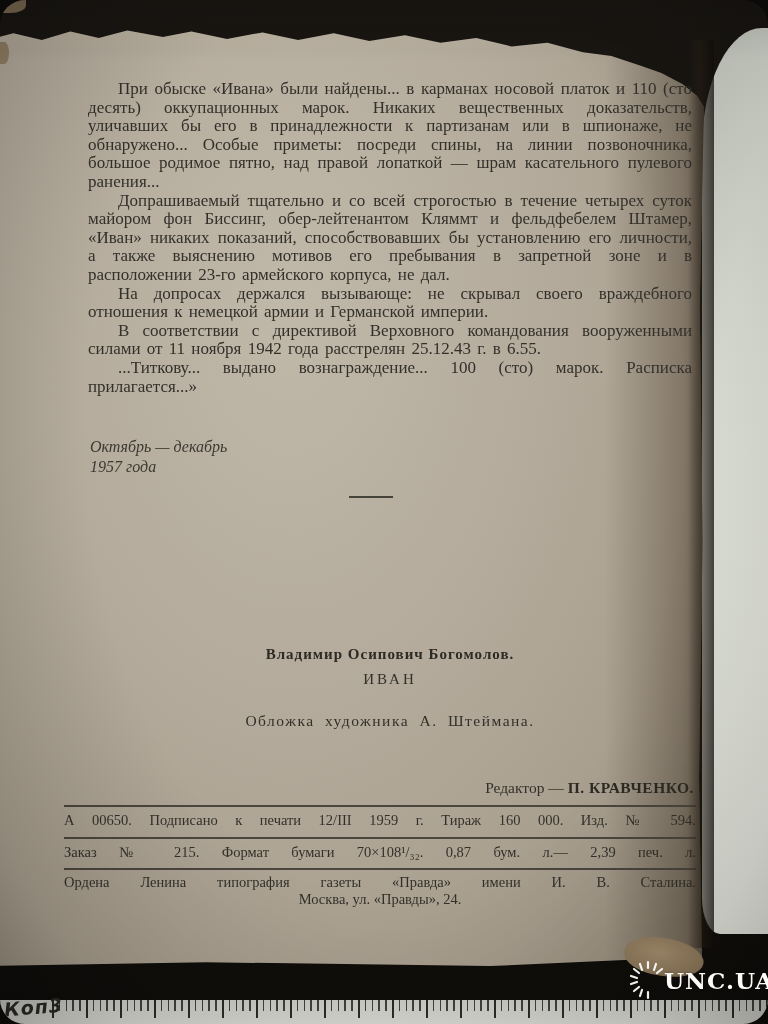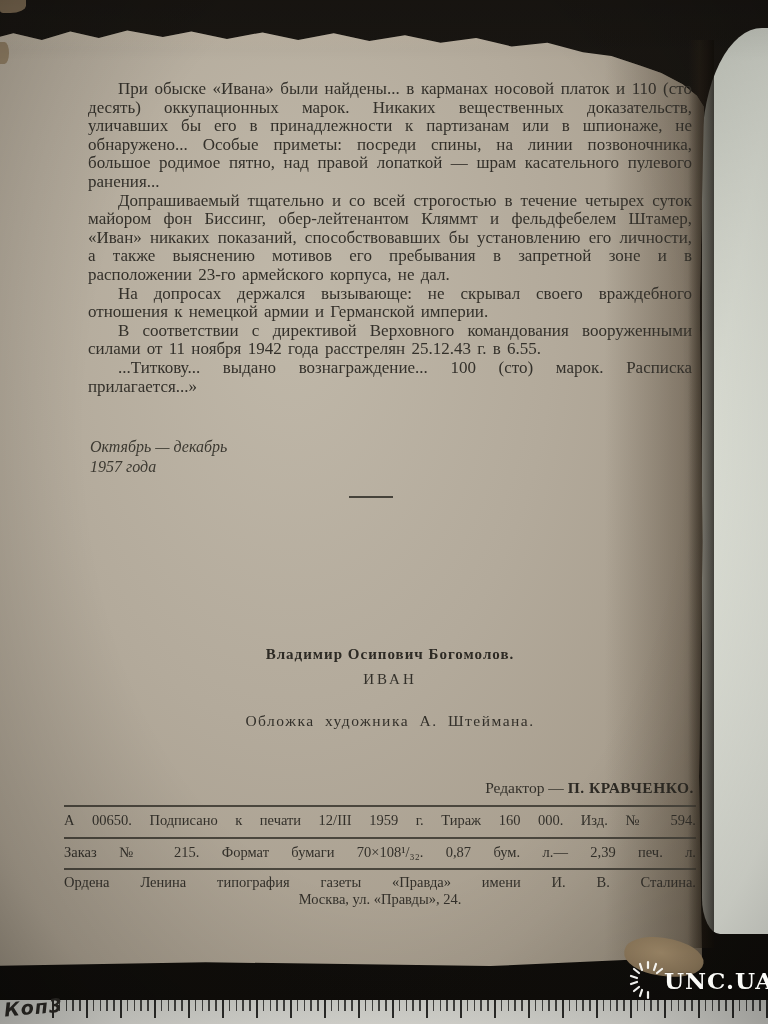--- a/index.html
+++ b/index.html
@@ -1,19 +1,20 @@
 <!DOCTYPE html>
 <html><head>
 <meta charset="utf-8">
 <style>
   html,body{margin:0;padding:0;background:#0c0a08;}
   .photo{
     position:relative;width:768px;height:1024px;overflow:hidden;
     background:linear-gradient(180deg,#191612 0%,#14110d 60%,#0f0d0a 100%);
     font-family:"Liberation Serif","DejaVu Serif",serif;
+    border-radius:25px;
   }
   
   .cover-strip{
     position:absolute;right:0;top:28px;width:66px;height:906px;
     background:linear-gradient(100deg,#c6c9bf 0%,#dbded4 35%,#e9ebe2 100%);
     border-top-left-radius:60px 120px;border-bottom-left-radius:18px 36px;
   }
   
   .page{
     position:absolute;left:-8px;top:22px;width:712px;height:944px;

